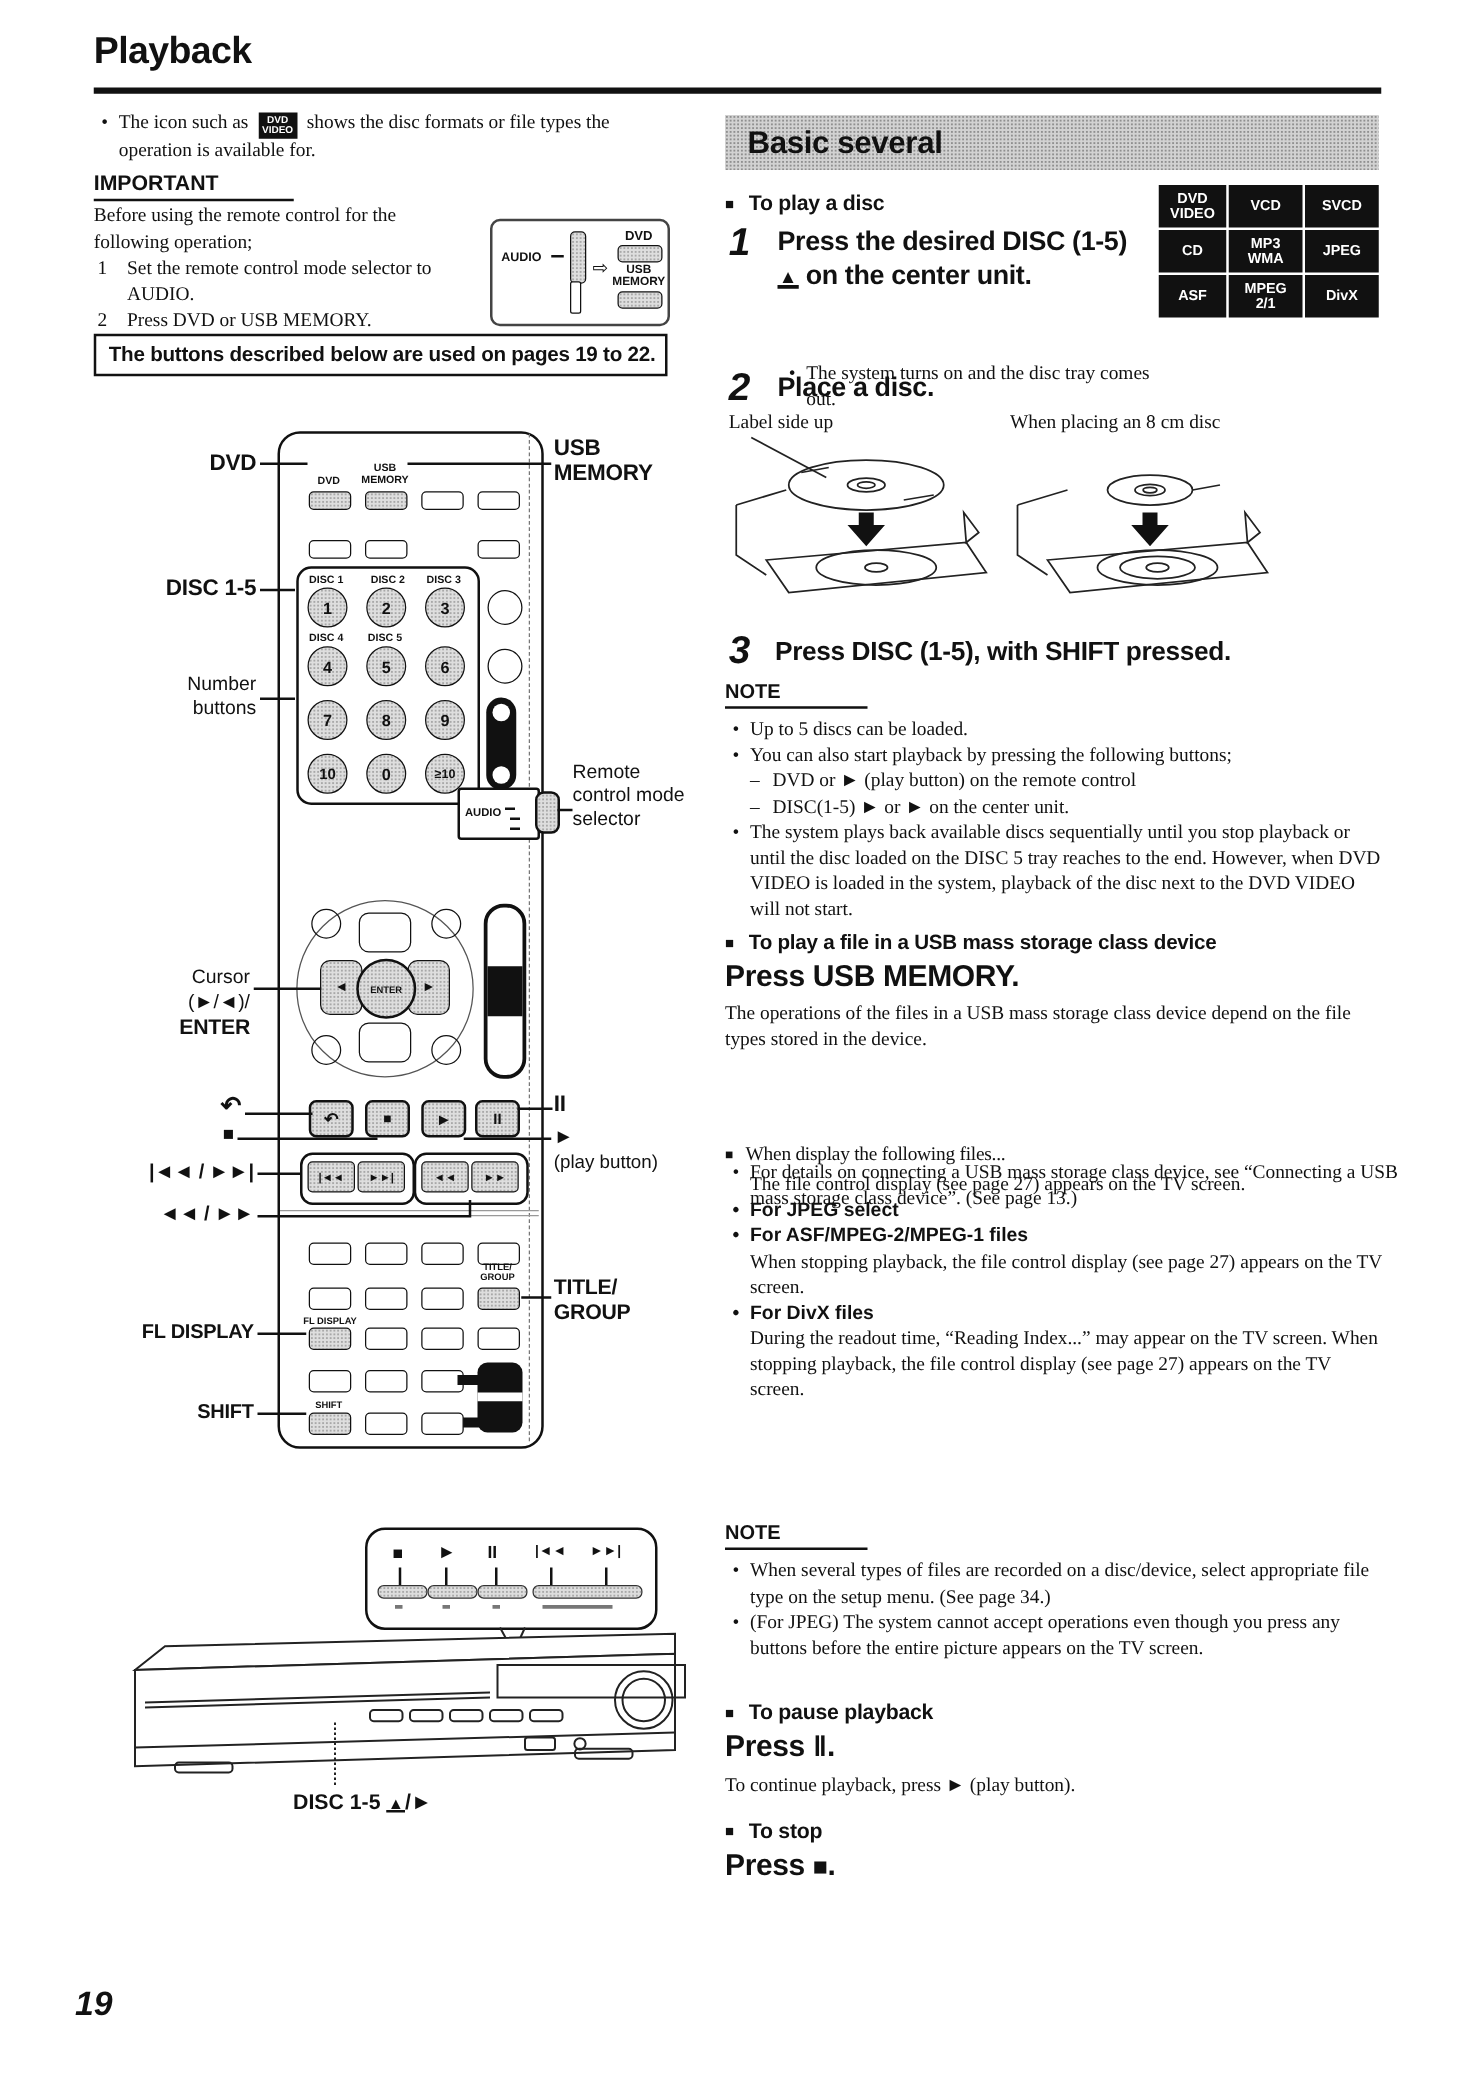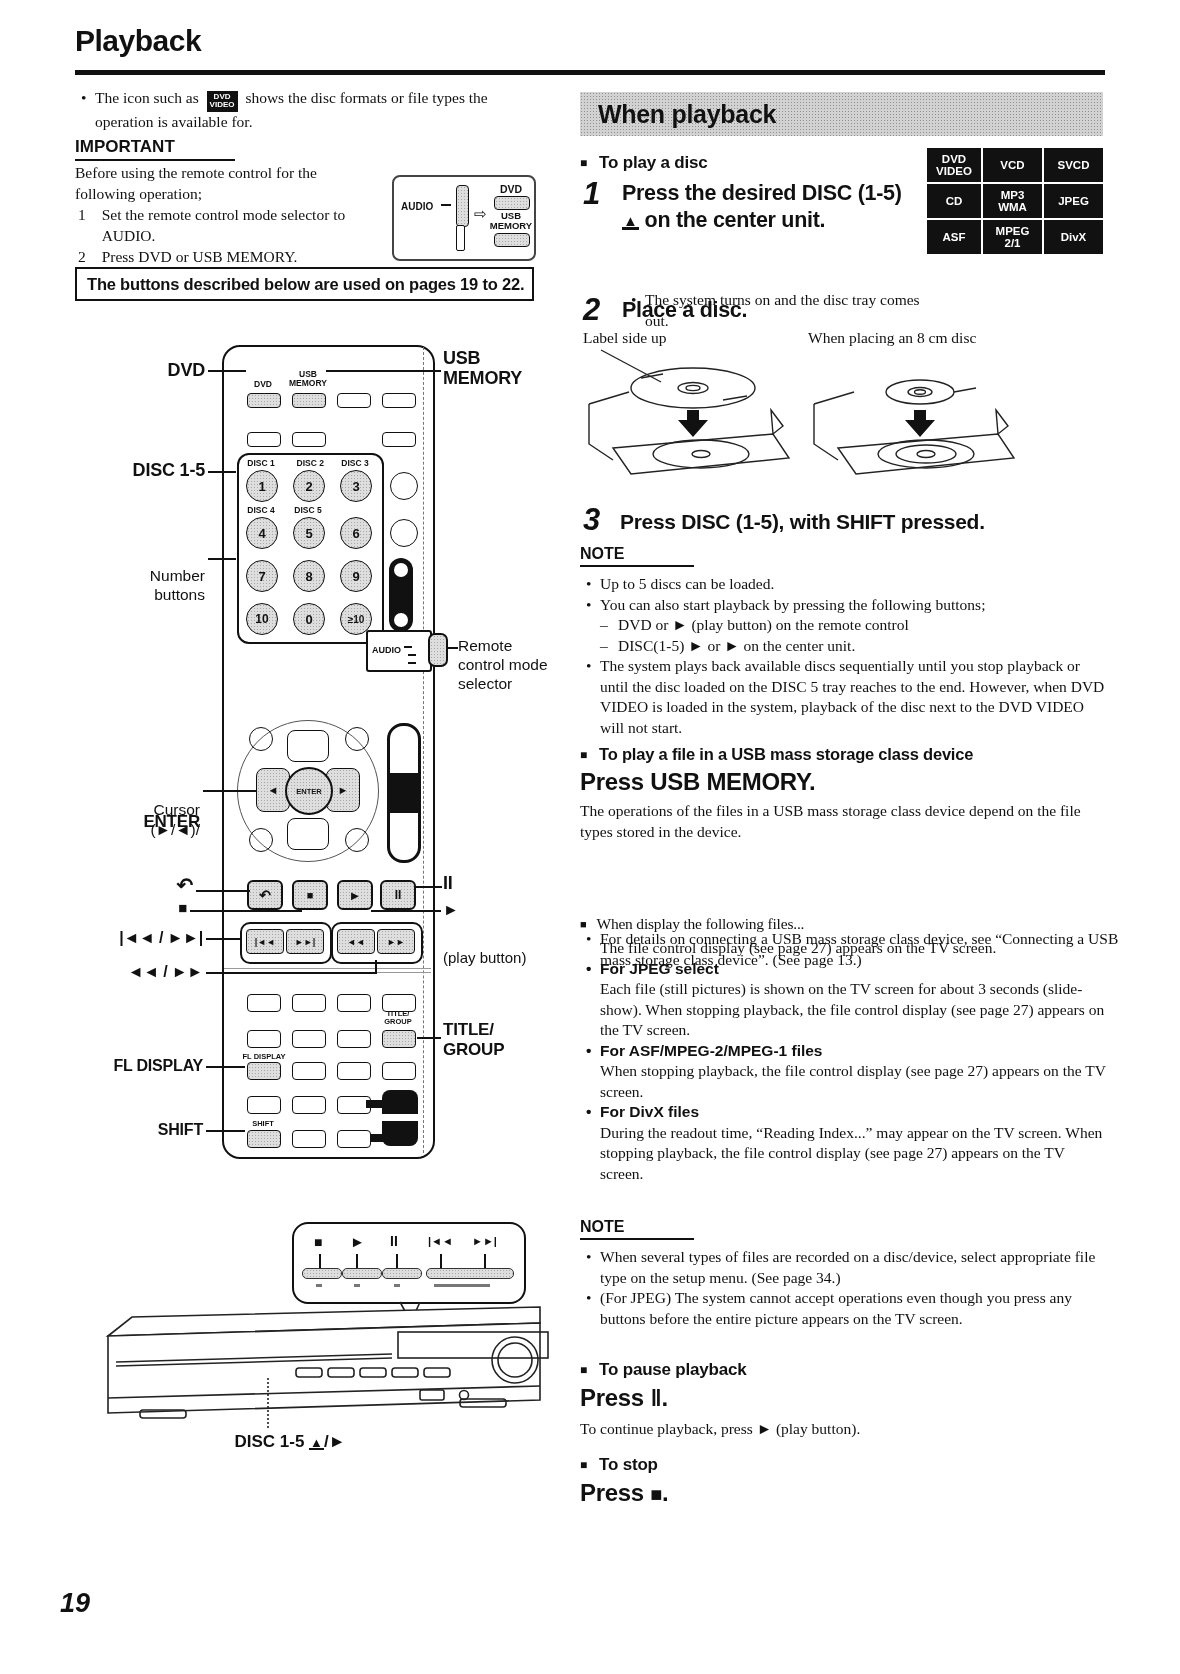--- a/index.html
+++ b/index.html
@@ -56,21 +56,21 @@
 
   
   .remote-body{border:2.5px solid #111;border-radius:18px;background:#fff;}
   .shade{background-color:#dedede;background-image:radial-gradient(#a8a8a8 0.8px, transparent 0.9px);background-size:3px 3px;}
   .rbtn{border:1.5px solid #111;border-radius:4px;background:#fff;}
   .rbtn-s{border:1.5px solid #111;border-radius:4px;}
   .circ{border:1.5px solid #111;border-radius:50%;display:flex;align-items:center;justify-content:center;
         font-family:"Liberation Sans",sans-serif;font-weight:bold;}
   .tiny-lbl{font-family:"Liberation Sans",sans-serif;font-weight:bold;font-size:8.5px;line-height:9px;text-align:center;}
   .lead{background:#111;}
-  .callout{font-family:"Liberation Sans",sans-serif;line-height:19px;font-size:15.5px;margin-top:28px;}
+  .callout{font-family:"Liberation Sans",sans-serif;line-height:19px;font-size:15.5px;}
   .callout-b{font-family:"Liberation Sans",sans-serif;font-weight:bold;font-size:17px;line-height:19px;letter-spacing:-.2px;}
   .tbtn{border:2px solid #111;border-radius:6px;display:flex;align-items:center;justify-content:center;
         font-family:"Liberation Sans",sans-serif;font-weight:bold;}
   .grp{border:2px solid #111;border-radius:10px;background:#fff;}
 
   .eject{display:inline-block;border-bottom:3px solid #111;line-height:13px;font-size:15px;padding:0 1px;margin-right:6px;transform:translateY(-1px);}
   .eject-s{display:inline-block;border-bottom:2.5px solid #111;line-height:11px;font-size:13px;padding:0 1px;}
   .pauseg{display:inline-block;transform:scaleX(.8);letter-spacing:-1px;}
 
   .pgnum{font-family:"Liberation Sans",sans-serif;font-weight:bold;font-style:italic;font-size:27px;}
@@ -328,21 +328,21 @@
     </g>
   </svg>
   <div class="abs sans b center" style="left:215px;top:1432px;width:150px;font-size:17px;">
     <span>DISC 1-5</span>
     <span class="eject-s">▲</span><span>/►</span>
   </div>
 
   <div class="abs pgnum" style="left:60px;top:1588px;">19</div>
 
   <div class="abs banner" style="left:580px;top:92px;width:523px;height:44px;">
-    <span class="banner-txt">When playback</span>
+    <span class="banner-txt">Basic several</span>
   </div>
 
   <div class="abs icon-grid" style="left:927px;top:148px;">
     <div class="icon-cell ml">DVD
 VIDEO</div>
     <div class="icon-cell ml">VCD</div>
     <div class="icon-cell ml">SVCD</div>
     <div class="icon-cell ml">CD</div>
     <div class="icon-cell ml">MP3
 WMA</div>
@@ -415,21 +415,20 @@
 
   <div class="abs sec-h" style="left:580px;top:745px;font-size:16.5px;">To play a file in a USB mass storage class device</div>
   <div class="abs cmd" style="left:580px;top:768px;">Press USB MEMORY.</div>
   <div class="abs body-txt" style="left:580px;top:801px;width:527px;">The operations of the files in a USB mass storage class device depend on the file types stored in the device.</div>
   <div class="abs body-txt bullet" style="left:580px;top:844px;width:527px;">For details on connecting a USB mass storage class device, see “Connecting a USB mass storage class device”. (See page 13.)</div>
 
   <div class="abs sec-h-serif sec-h serif" style="left:580px;top:915px;font-family:'Liberation Serif',serif;font-weight:normal;font-size:15.5px;">When display the following files...</div>
   <div class="abs body-txt" style="left:580px;top:938px;width:530px;">
     <div style="padding-left:20px;">The file control display (see page 27) appears on the TV screen.</div>
     <div class="bullet sans b" style="font-size:15.5px;">For JPEG select</div>
-    <div style="padding-left:20px;">Each file (still pictures) is shown on the TV screen for about 3 seconds (slide-show). When stopping playback, the file control display (see page 27) appears on the TV screen.</div>
     <div class="bullet sans b" style="font-size:15.5px;">For ASF/MPEG-2/MPEG-1 files</div>
     <div style="padding-left:20px;">When stopping playback, the file control display (see page 27) appears on the TV screen.</div>
     <div class="bullet sans b" style="font-size:15.5px;">For DivX files</div>
     <div style="padding-left:20px;">During the readout time, “Reading Index...” may appear on the TV screen. When stopping playback, the file control display (see page 27) appears on the TV screen.</div>
   </div>
 
   <div class="abs note-h" style="left:580px;top:1218px;">NOTE</div>
   <div class="abs body-txt" style="left:580px;top:1247px;width:530px;">
     <div class="bullet">When several types of files are recorded on a disc/device, select appropriate file type on the setup menu. (See page 34.)</div>
     <div class="bullet">(For JPEG) The system cannot accept operations even though you press any buttons before the entire picture appears on the TV screen.</div>

